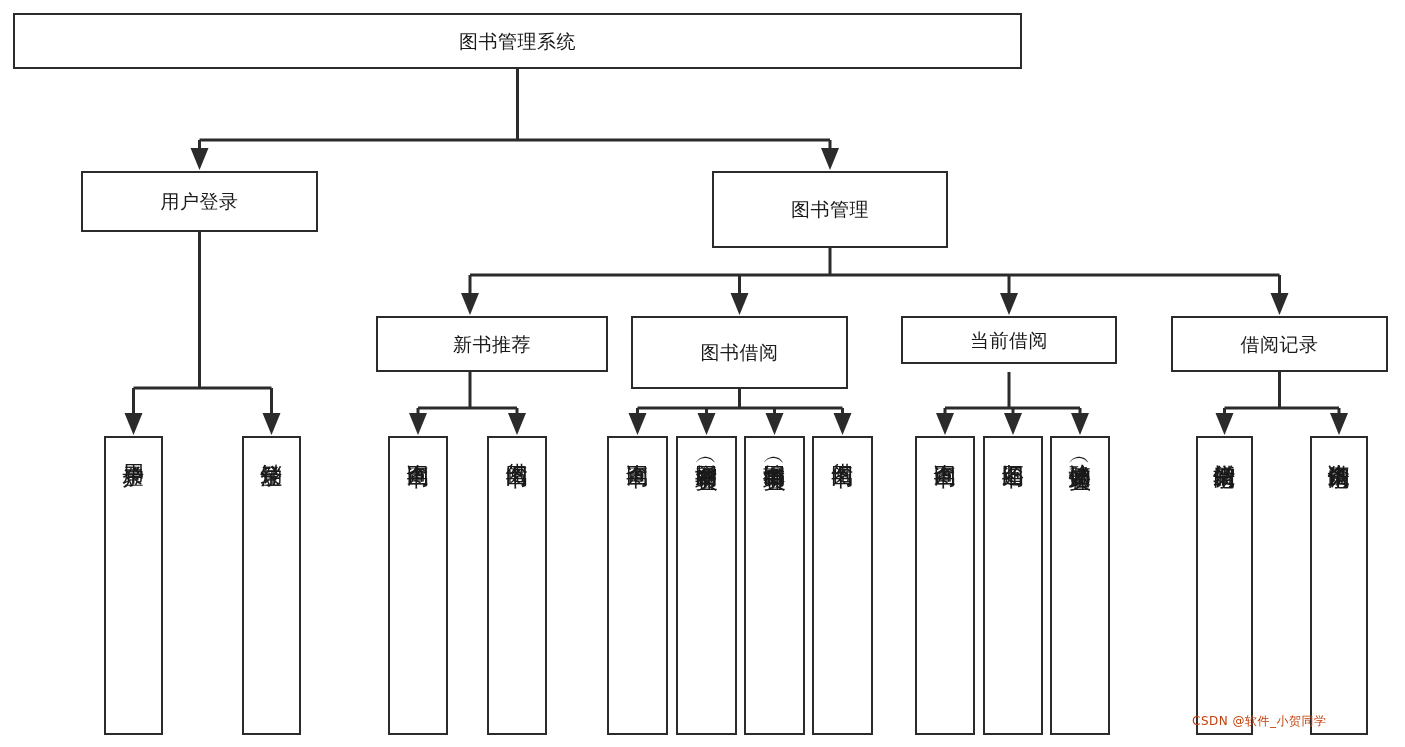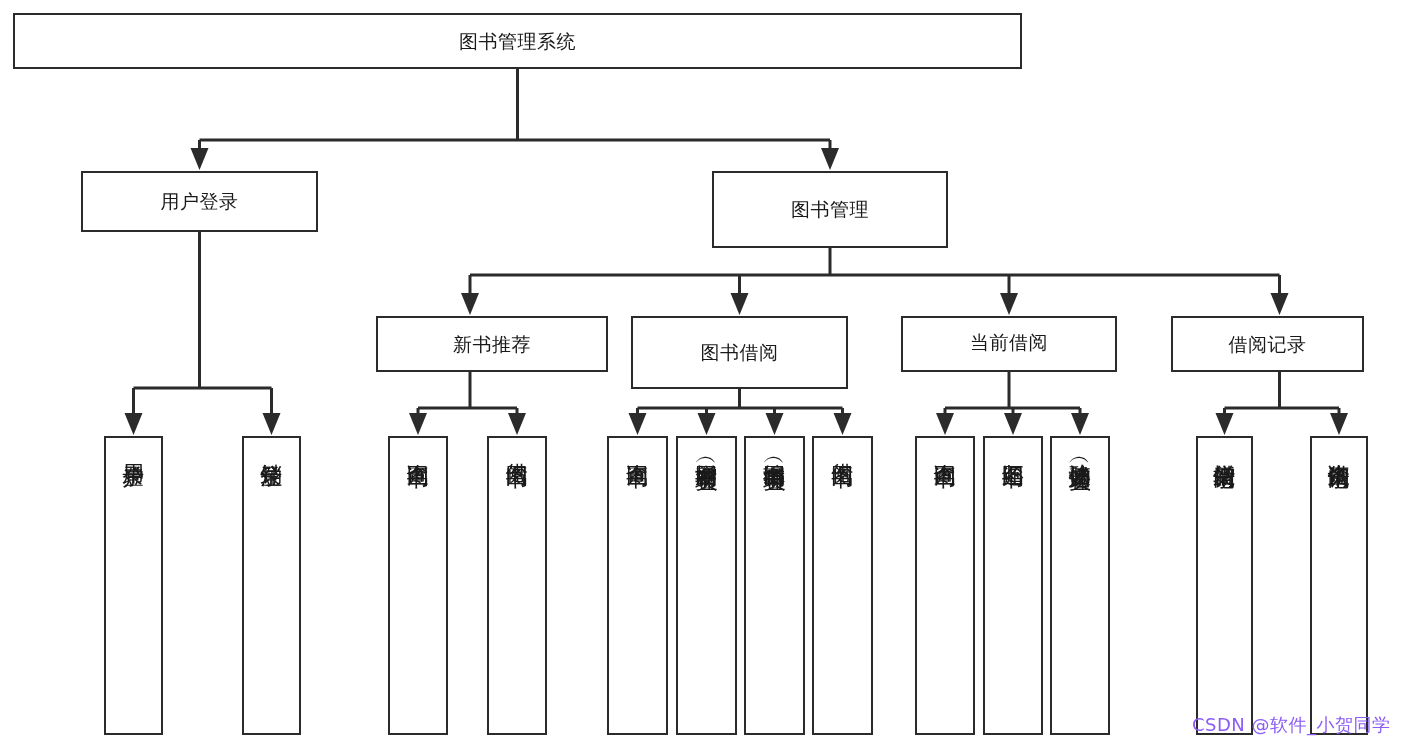--- a/index.html
+++ b/index.html
@@ -52,22 +52,22 @@
   .node.vert .label {
     writing-mode: vertical-rl;
     text-orientation: upright;
     font-size: 22px;
     line-height: 1.06;
     letter-spacing: 1px;
     white-space: nowrap;
   }
   .watermark {
     position: absolute;
-    font-size: 18px;
-    color: #8b5cf6;
+    font-size: 12px;
+    color: #c2410c;
     white-space: nowrap;
     z-index: 3;
     letter-spacing: 0.5px;
   }
 </style>
 </head>
 <body>
 
 <div id="canvas">
   <svg id="edges" viewBox="0 0 1405 747">
@@ -133,24 +133,24 @@
       </div>
       <div class="node horiz" style="left: 712px; top: 171px; width: 236px; height: 77px;">
         <span class="label">图书管理</span>
       </div>
       <div class="node horiz" style="left: 362px; top: 316px; width: 232px; height: 56px; margin-left: 14px;">
         <span class="label">新书推荐</span>
       </div>
       <div class="node horiz" style="left: 631px; top: 316px; width: 217px; height: 73px;">
         <span class="label">图书借阅</span>
       </div>
-      <div class="node horiz" style="left: 901px; top: 316px; width: 216px; height: 56px; font-family: Liberation Mono, monospace;">
+      <div class="node horiz" style="left: 901px; top: 316px; width: 216px; height: 48px;">
         <span class="label">当前借阅</span>
       </div>
-      <div class="node horiz" style="left: 1171px; top: 316px; width: 193px; height: 56px; align-items: center;">
+      <div class="node horiz" style="left: 1171px; top: 316px; width: 217px; height: 56px; align-items: center;">
         <span class="label">借阅记录</span>
       </div>
       <div class="node vert" style="left: 104px; top: 436px; width: 59px; height: 299px;">
         <span class="label">用户登录</span>
       </div>
       <div class="node vert" style="left: 242px; top: 436px; width: 59px; height: 299px;">
         <span class="label">注销登录</span>
       </div>
       <div class="node vert" style="left: 388px; top: 436px; width: 60px; height: 299px;">
         <span class="label">查询图书</span>

